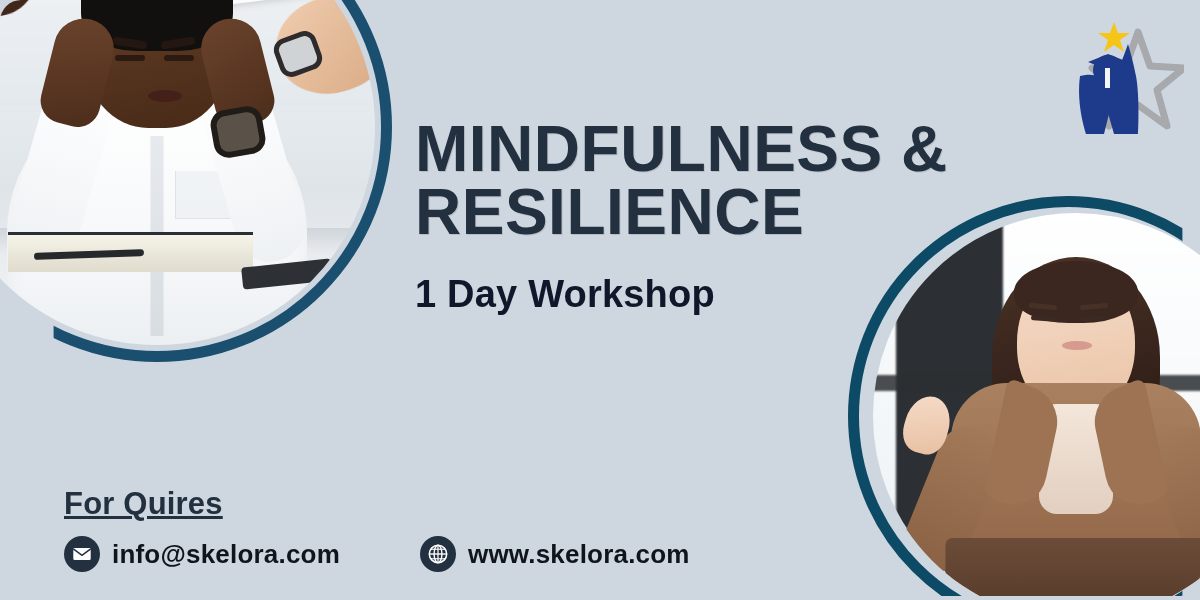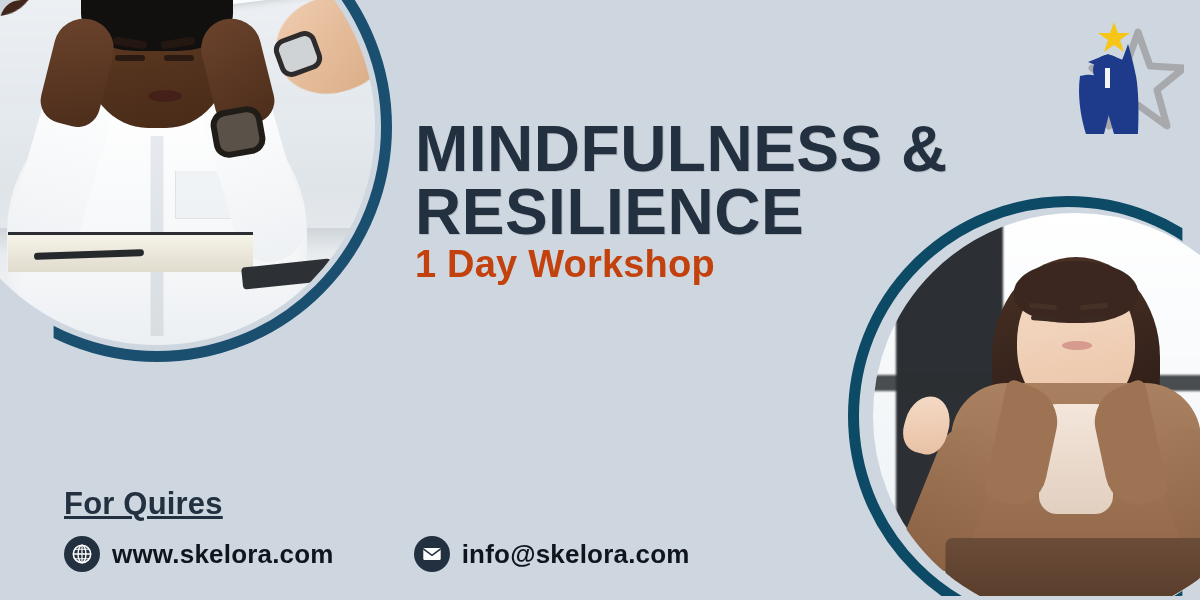--- a/index.html
+++ b/index.html
@@ -362,23 +362,24 @@
   .headline {
     font-size:64px;
     line-height:0.98;
     font-weight:700;
     letter-spacing:0.5px;
     color:#22303f;
     text-shadow:1px 1px 0 rgba(0,0,0,.12);
     white-space:pre-line;
   }
   .subhead {
+    margin-top:30px;
     font-size:38px;
     font-weight:700;
-    color:#c2410c;
+    color:#0f172a;
     letter-spacing:0.2px;
   }
 
   
   .contact-block {
     position:absolute;
     left:64px; bottom:24px;
     z-index:10;
   }
   .contact-title {
@@ -513,37 +514,37 @@
     <div class="subhead">1 Day Workshop</div>
   </div>
 
   <div class="contact-block">
     <div class="contact-title">For Quires</div>
     <div class="contact-rows">
 
       <div class="contact-item">
         <span class="c-icon">
           <svg width="22" height="22" viewBox="0 0 24 24">
+            <rect x="2.5" y="5.5" width="19" height="13" rx="1.4" fill="#ffffff"></rect>
+            <path d="M2.5 6.4 L12 13.4 L21.5 6.4" fill="none" stroke="#22303f" stroke-width="1.7"></path>
+          </svg>
+        </span>
+        <span class="c-text">info@skelora.com</span>
+      </div>
+
+      <div class="contact-item">
+        <span class="c-icon">
+          <svg width="22" height="22" viewBox="0 0 24 24">
             <circle cx="12" cy="12" r="9.5" fill="none" stroke="#ffffff" stroke-width="1.7"></circle>
             <ellipse cx="12" cy="12" rx="4.3" ry="9.5" fill="none" stroke="#ffffff" stroke-width="1.5"></ellipse>
             <line x1="2.5" y1="12" x2="21.5" y2="12" stroke="#ffffff" stroke-width="1.5"></line>
             <line x1="4" y1="6.8" x2="20" y2="6.8" stroke="#ffffff" stroke-width="1.2"></line>
             <line x1="4" y1="17.2" x2="20" y2="17.2" stroke="#ffffff" stroke-width="1.2"></line>
             <line x1="12" y1="2.5" x2="12" y2="21.5" stroke="#ffffff" stroke-width="1.3"></line>
           </svg>
         </span>
         <span class="c-text">www.skelora.com</span>
       </div>
 
-      <div class="contact-item">
-        <span class="c-icon">
-          <svg width="22" height="22" viewBox="0 0 24 24">
-            <rect x="2.5" y="5.5" width="19" height="13" rx="1.4" fill="#ffffff"></rect>
-            <path d="M2.5 6.4 L12 13.4 L21.5 6.4" fill="none" stroke="#22303f" stroke-width="1.7"></path>
-          </svg>
-        </span>
-        <span class="c-text">info@skelora.com</span>
-      </div>
-
     </div>
   </div>
 
 </div>
 
 </body></html>

